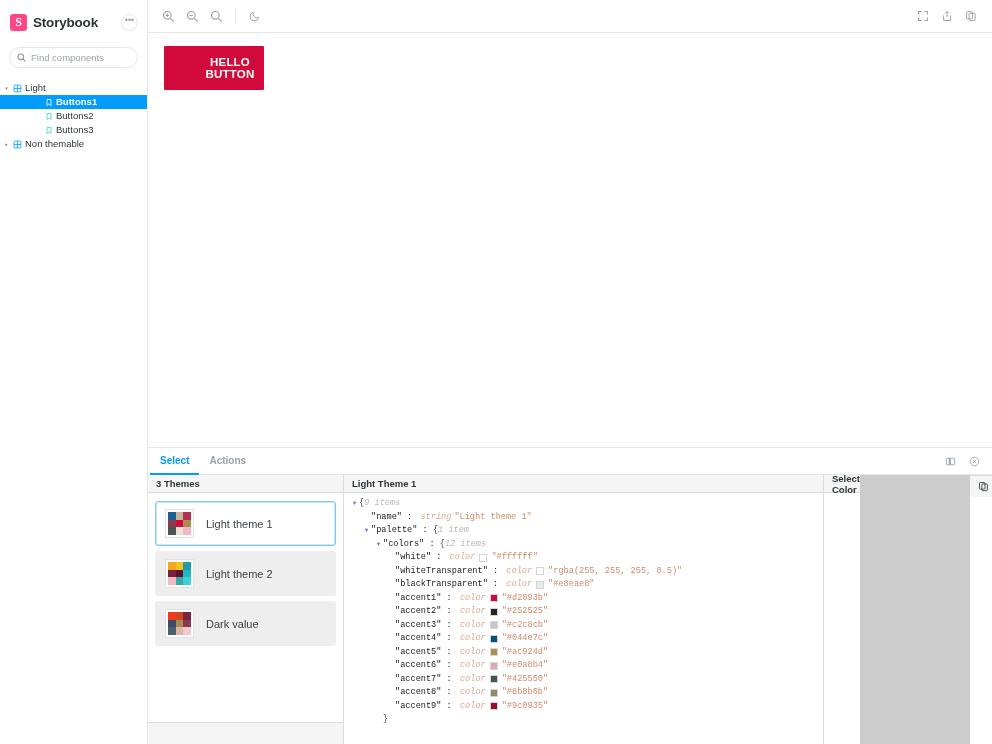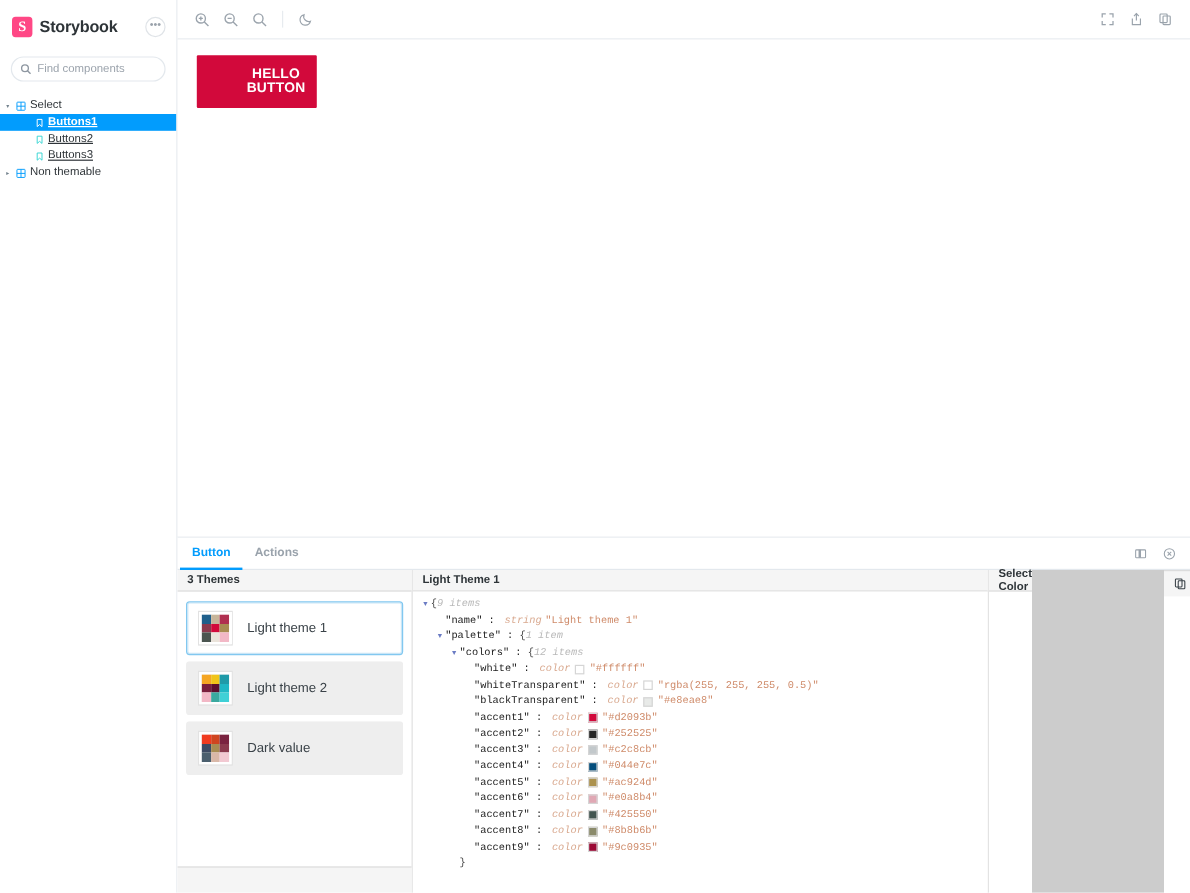--- a/index.html
+++ b/index.html
@@ -61,21 +61,21 @@
     display: flex; align-items: center; justify-content: center;
     font-size: 8px; color: #a9b0b8; background: #fff;
   }
 
   .sb-tree { flex: 1; overflow: hidden; padding-top: 1px; }
   .tree-row {
     display: flex; align-items: center; height: 14px;
     font-size: 9.5px; color: #2e3438; gap: 3px;
     padding-left: 3px; white-space: nowrap;
   }
-  .tree-row.child { padding-left: 18px; text-decoration: underline; }
+  .tree-row.child { padding-left: 34px; }
   .tree-row.selected { background: #029cfd; color: #fff; font-weight: bold; }
   .caret {
     width: 7px; height: 7px; flex: 0 0 7px;
     display: flex; align-items: center; justify-content: center;
     color: #73828d; font-size: 5px;
   }
   .tico { width: 9px; height: 9px; flex: 0 0 9px; display: flex; align-items: center; justify-content: center; }
   .tree-label { line-height: 1; }
 
   
@@ -222,21 +222,21 @@
 
     <div class="sb-tree" id="tree">
         <div class="tree-row">
           <span class="caret">▾</span>
           <span class="tico">
             <svg width="9" height="9" viewBox="0 0 16 16" fill="none" stroke="#029cfd" stroke-width="1.4">
               <rect x="2" y="2" width="12" height="12" rx="1"></rect>
               <path d="M2 8h12M8 2v12"></path>
             </svg>
           </span>
-          <span class="tree-label">Select</span>
+          <span class="tree-label">Light</span>
         </div>
         <div class="tree-row child selected">
           <span class="caret"></span>
           <span class="tico">
             <svg width="8" height="9" viewBox="0 0 16 16" fill="none" stroke="#fff" stroke-width="1.6">
               <path d="M4 2h8v12l-4-3.4L4 14z"></path>
             </svg>
           </span>
           <span class="tree-label">Buttons1</span>
         </div>
@@ -324,21 +324,21 @@
       </div>
     </div>
 
     <div class="canvas">
       <button class="hello-btn" id="hello-btn" style="background: rgb(210, 9, 59); color: rgb(255, 255, 255); padding-left: 32px;">HELLO BUTTON</button>
     </div>
 
     <section class="addon">
       <div class="addon-tabs">
         <div class="tabs-left" id="addon-tabs">
-            <div class="atab active">Button</div>
+            <div class="atab active">Select</div>
             <div class="atab">Actions</div>
           </div>
         <div class="tabs-right">
           <span class="atab-ico">
             <svg width="11" height="11" viewBox="0 0 16 16" fill="none" stroke="currentColor" stroke-width="1.3">
               <rect x="2" y="3.2" width="12" height="9.6" rx="1"></rect>
                 <path d="M7 3.2v9.6" stroke-width="3"></path>
             </svg>
           </span>
           <span class="atab-ico">

